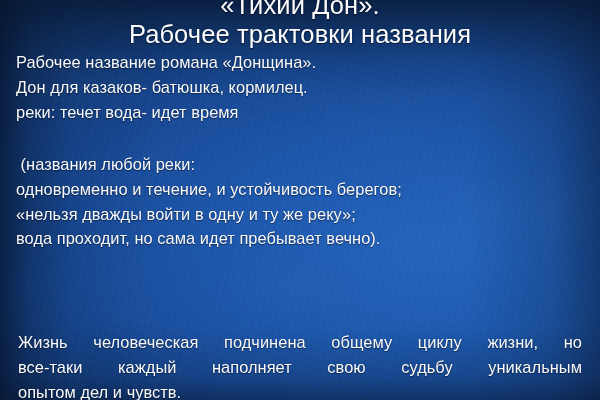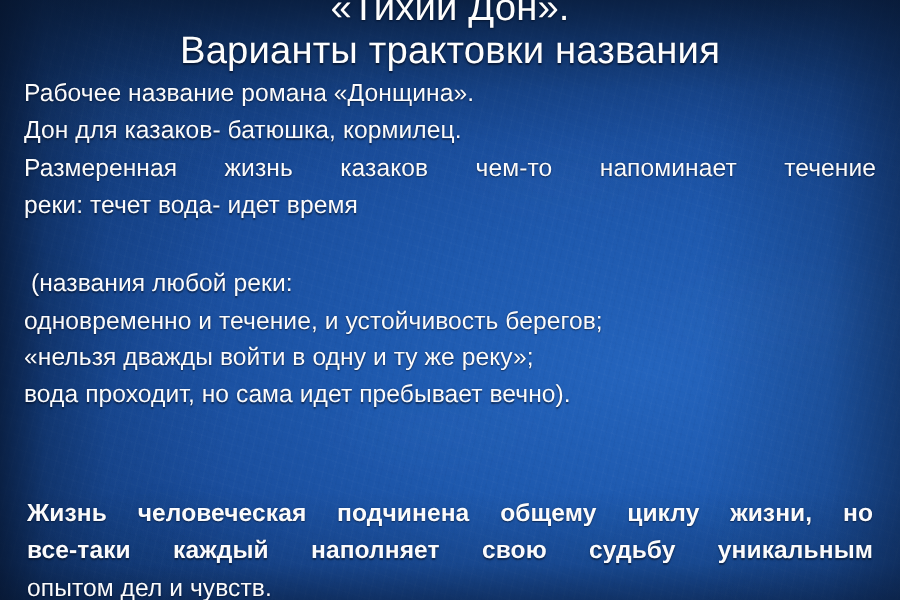--- a/index.html
+++ b/index.html
@@ -165,45 +165,43 @@
     letter-spacing: 0.05px;
     text-shadow:
       0 1px 1px rgba(4,14,34,0.55),
       0 0 1px rgba(6,20,44,0.40);
     white-space: pre;
   }
   .tail-line.justify {
     white-space: normal;
     text-align: justify;
     text-align-last: justify;
-    font-weight: bold;
   }
 </style>
 </head>
 <body>
 
 <div id="slide">
 
   <div class="bg-layer bg-base"></div>
   <div class="bg-layer bg-blotch"></div>
   <div class="bg-layer bg-speckle"></div>
   <div class="bg-layer bg-topshade"></div>
   <div class="bg-layer bg-edges"></div>
 
   <div id="content">
 
     <div class="title-block">
       <div class="title-line">«Тихий Дон».</div>
-      <div class="title-line">Варианты трактовки названия</div>
+      <div class="title-line">Рабочее трактовки названия</div>
     </div>
 
     <div class="body-block" id="body-block">
         <div class="body-line">Рабочее название романа «Донщина».</div>
         <div class="body-line">Дон для казаков- батюшка, кормилец.</div>
-        <div class="body-line justify">Размеренная жизнь казаков чем-то напоминает течение</div>
         <div class="body-line">реки: течет вода- идет время</div>
         <div class="gap-line"></div>
         <div class="body-line"> (названия любой реки:</div>
         <div class="body-line">одновременно и течение, и устойчивость берегов;</div>
         <div class="body-line">«нельзя дважды войти в одну и ту же реку»;</div>
         <div class="body-line">вода проходит, но сама идет пребывает вечно).</div>
       </div>
 
     <div class="tail-block" id="tail-block">
         <div class="tail-line justify">Жизнь человеческая подчинена общему циклу жизни, но</div>

